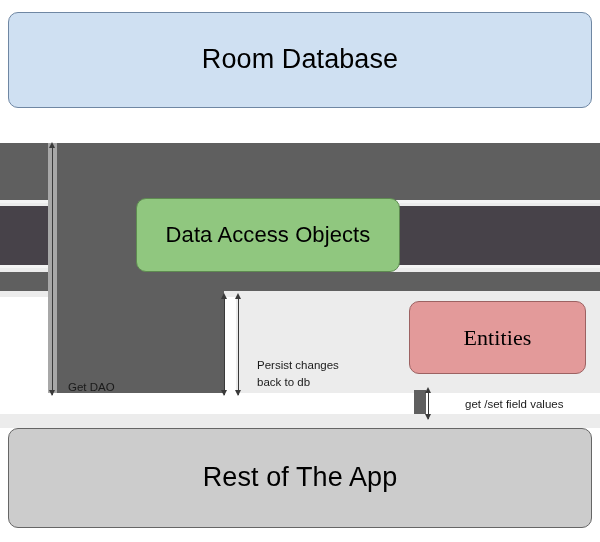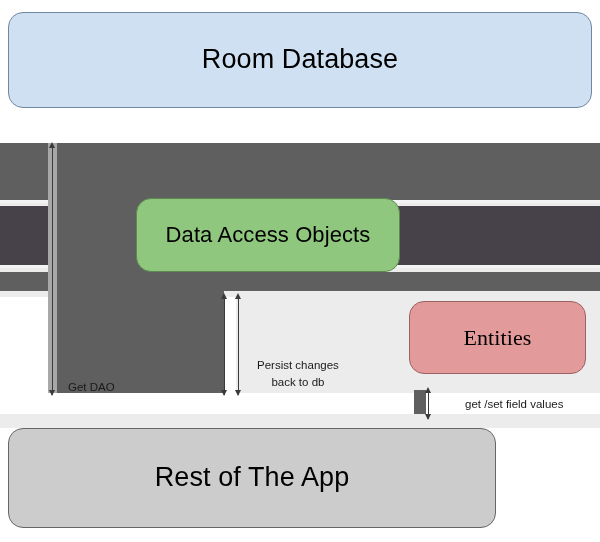--- a/index.html
+++ b/index.html
@@ -33,21 +33,21 @@
     background: #ececec;
   }
   .band-hair {
     background: #f4f4f4;
   }
 
   
   .node {
     position: absolute;
     box-sizing: border-box;
-    border-radius: 15px;
+    border-radius: 10px;
     border: 1.4px solid #666666;
     display: flex;
     align-items: center;
     justify-content: center;
     text-align: center;
   }
   .node-label {
     color: #000000;
     letter-spacing: 0.1px;
     line-height: 1.15;
@@ -79,21 +79,21 @@
     width: 177px;
     height: 73px;
     background: #e39a9a;
     border-color: #9c6262;
   }
   #node-entities .node-label { font-size: 22px; font-family: Liberation Serif, serif; }
 
   #node-rest-of-app {
     left: 8px;
     top: 428px;
-    width: 488px;
+    width: 584px;
     height: 100px;
     background: #cccccc;
     border-color: #666666;
   }
   #node-rest-of-app .node-label { font-size: 27px; }
 
   
   .conn {
     position: absolute;
     pointer-events: none;
@@ -121,21 +121,21 @@
   .conn-label {
     position: absolute;
     font-size: 11.5px;
     color: #1a1a1a;
     white-space: pre;
     line-height: 1.45;
   }
 
   #label-get-dao    { left: 68px;  top: 379px; text-align: center; }
   #label-get-entities { left: 257px; top: 313px; }
-  #label-persist    { left: 257px; top: 357px; text-align: center; }
+  #label-persist    { left: 257px; top: 357px; }
   #label-get-set    { left: 465px; top: 396px; }
 </style>
 </head>
 <body>
 
 <div id="canvas">
 
   <div class="band band-mid" style="left:0px;   top:143px; width:600px; height:57px;"></div>
   <div class="band band-hair" style="left:0px;   top:200px; width:600px; height:3px;"></div>
   <div class="band band-faint" style="left:0px;   top:203px; width:600px; height:3px;"></div>

